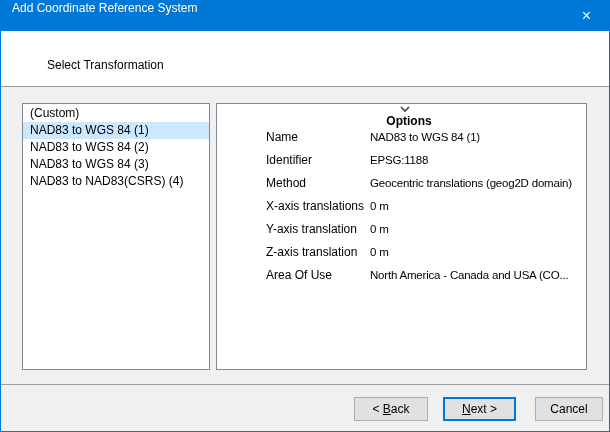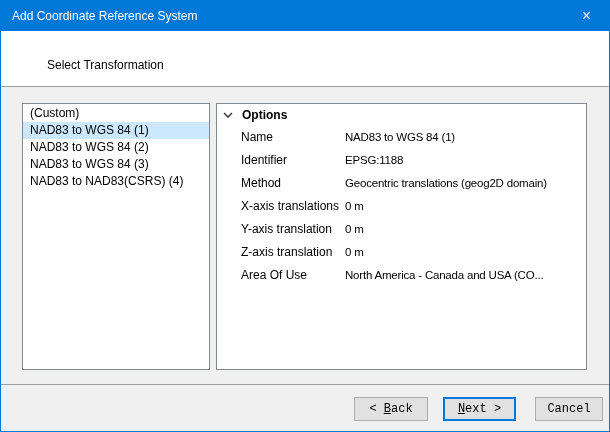--- a/index.html
+++ b/index.html
@@ -16,21 +16,20 @@
     color: #000000;
     overflow: hidden;
   }
 
   
   .titlebar {
     height: 30px;
     background: #0078d7;
     color: #ffffff;
     display: flex;
-    align-items: center;
     padding-left: 11px;
   }
   .titlebar-text { font-size: 12px; }
   .close-btn {
     margin-left: auto;
     width: 45px;
     height: 30px;
     display: flex;
     align-items: center;
     justify-content: center;
@@ -81,28 +80,30 @@
     height: 267px;
     background: #ffffff;
     border: 1px solid #828790;
     overflow: hidden;
   }
   .options-header {
     height: 22px;
     display: flex;
     align-items: center;
     padding-left: 6px;
+    flex-direction: column;
   }
   .options-header .chev { width: 10px; height: 10px; flex: none; }
   .options-header .hdr-label { font-weight: bold; margin-left: 9px; }
 
   .opt-row {
     display: flex;
     height: 23px;
     line-height: 23px;
+    padding-left: 25px;
   }
   .opt-label {
     flex: none;
     width: 128px;
     padding-left: 24px;
     white-space: nowrap;
     overflow: hidden;
   }
   .opt-value {
     flex: 1;
@@ -119,21 +120,21 @@
     display: flex;
     align-items: center;
     justify-content: flex-end;
     padding: 2px 6px 0 0;
     background: #f0f0f0;
   }
   .btn {
     height: 24px;
     background: #e1e1e1;
     border: 1px solid #adadad;
-    font-family: Liberation Mono, monospace;
+    font-family: Liberation Sans, sans-serif;
     font-size: 12px;
     color: #000000;
     padding: 0;
     text-align: center;
   }
   .btn .mnemonic { text-decoration: underline; }
   .btn-back { width: 74px; }
   .btn-next { width: 73px; margin-left: 15px; border: 2px solid #0078d7; }
   .btn-cancel { width: 68px; margin-left: 19px; }
 </style>

